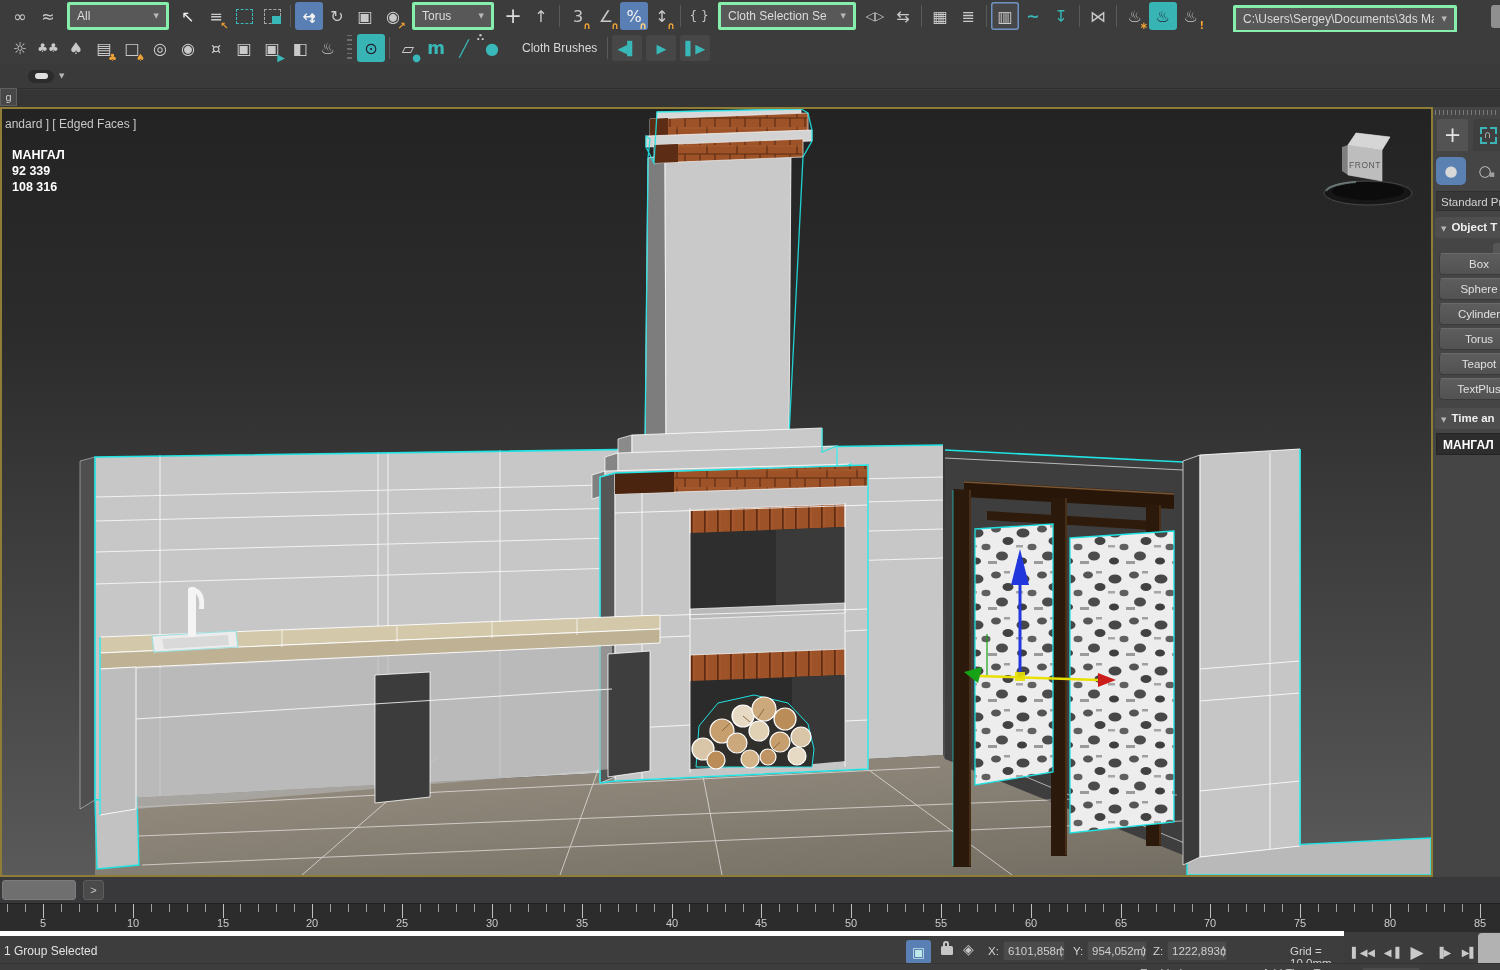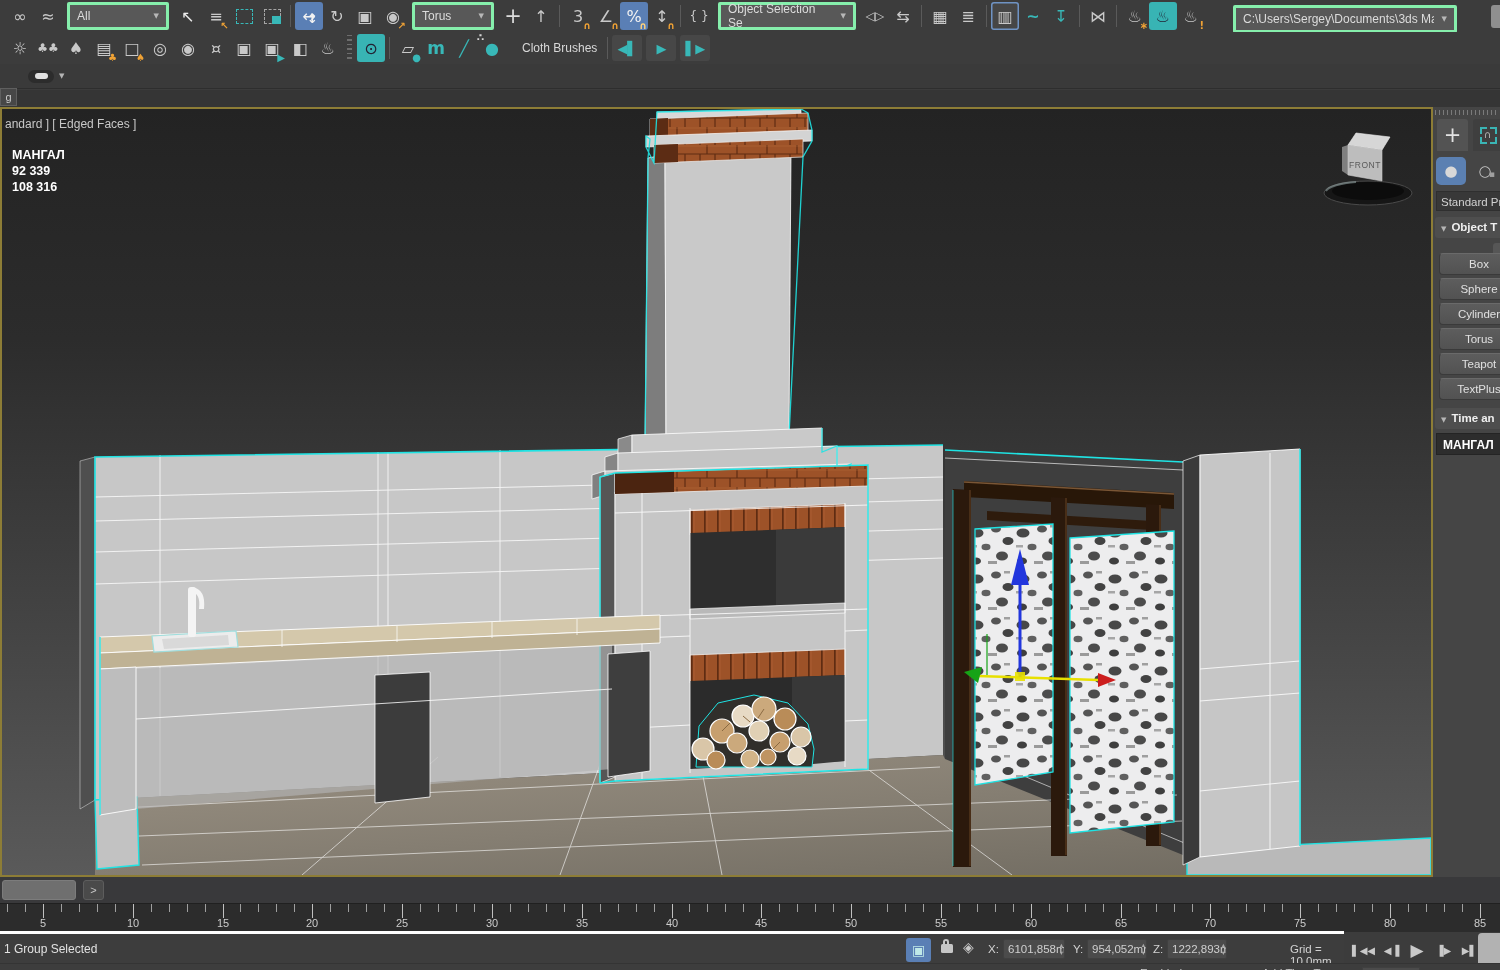--- a/index.html
+++ b/index.html
@@ -101,21 +101,21 @@
     color:#ffffff;font-weight:bold;font-size:12px;line-height:22px;padding-left:6px;box-sizing:border-box}
   
   #slider-row{position:absolute;left:0;top:877px;width:1500px;height:26px;background:#39393b}
   #time-slider-handle{position:absolute;left:2px;top:3px;width:74px;height:20px;background:#6f6f6f;border-radius:3px;border:1px solid #7c7c7c;box-sizing:border-box}
   #next-key-btn{position:absolute;left:83px;top:3px;width:21px;height:20px;background:#4a4a4a;border:1px solid #5d5d5d;
     border-radius:3px;color:#c5c5c5;font-size:11px;display:flex;align-items:center;justify-content:center;box-sizing:border-box}
   #ruler{position:absolute;left:0;top:903px;width:1500px;height:28px;background:#2c2c2c;border-top:1px solid #202020;overflow:hidden}
   .tick{position:absolute;top:0;width:1px;height:8px;background:#9f9f9f}
   .tick.tall{height:14px;background:#c0c0c0}
   .tlabel{position:absolute;top:13px;font-size:11px;color:#cccccc;transform:translateX(-50%)}
-  #status-row{position:absolute;left:0;top:931px;width:1344px;height:32px;background:#3d3d3d;border-top:3px solid #ffffff}
+  #status-row{position:absolute;left:0;top:931px;width:1344px;height:32px;background:#3d3d3d;border-top:5px solid #ffffff}
   #sel-status{position:absolute;left:4px;top:8px;color:#e2e2e2;font-size:12px}
   #sel-lock-btn{position:absolute;left:906px;top:4px;width:25px;height:24px;background:#5a7fb5;border-radius:3px;
     color:#bfe8e8;font-size:14px;display:flex;align-items:center;justify-content:center;font-family:"DejaVu Sans",sans-serif}
   #lock-icon{position:absolute;left:941px;top:10px;width:12px;height:9px;background:#c6c6c6;border-radius:1.5px}
   #lock-icon::before{content:"";position:absolute;left:2px;top:-5px;width:6px;height:6px;border:2px solid #c6c6c6;
     border-bottom:none;border-radius:4px 4px 0 0;box-sizing:border-box}
   #absgrid-icon{position:absolute;left:963px;top:5px;color:#c9c9c9;font-size:14px;font-family:"DejaVu Sans",sans-serif}
   .clabel{position:absolute;top:9px;color:#d2d2d2;font-size:11.5px}
   .cfield{position:absolute;top:5px;height:20px;background:#4b4b4b;border:1px solid #404040;border-radius:2px;
     color:#cfcfcf;font-size:11.5px;line-height:18px;padding:0 10px 0 4px;overflow:hidden;white-space:nowrap;box-sizing:border-box}
@@ -226,21 +226,21 @@
       <span class="tbtn sepv">
         <span class="g"></span>
         <span class="ov"></span>
       </span>
       <span class="tbtn sm">
         <span class="g">{ }</span>
         <span class="ov"></span>
       </span>
   </span>
   <span class="dd" style="width:118px;justify-content:space-between">
-    <span>Object Selection Se</span>
+    <span>Cloth Selection Se</span>
     <span class="arr">▼</span>
   </span>
   <span style="display:flex;align-items:center">
     <span class="tbtn sm">
         <span class="g">◁▷</span>
         <span class="ov"></span>
       </span>
       <span class="tbtn">
         <span class="g">⇆</span>
         <span class="ov"></span>

